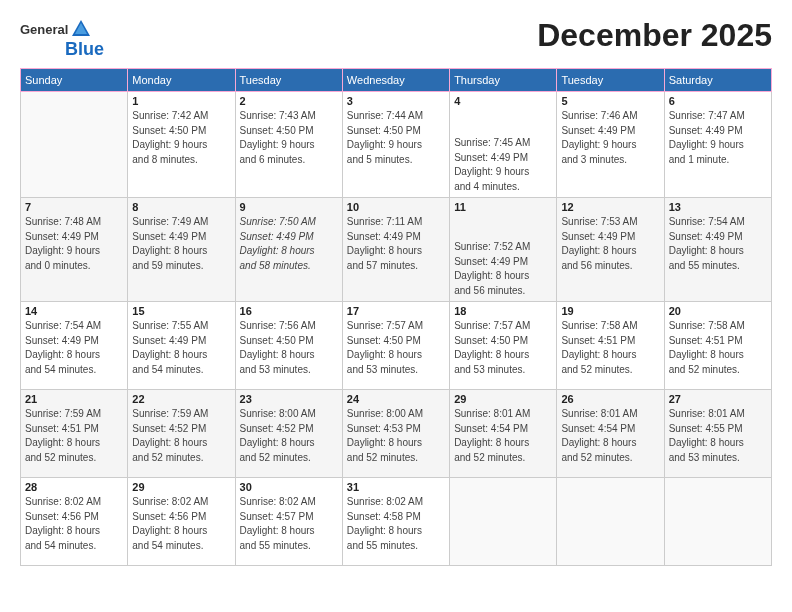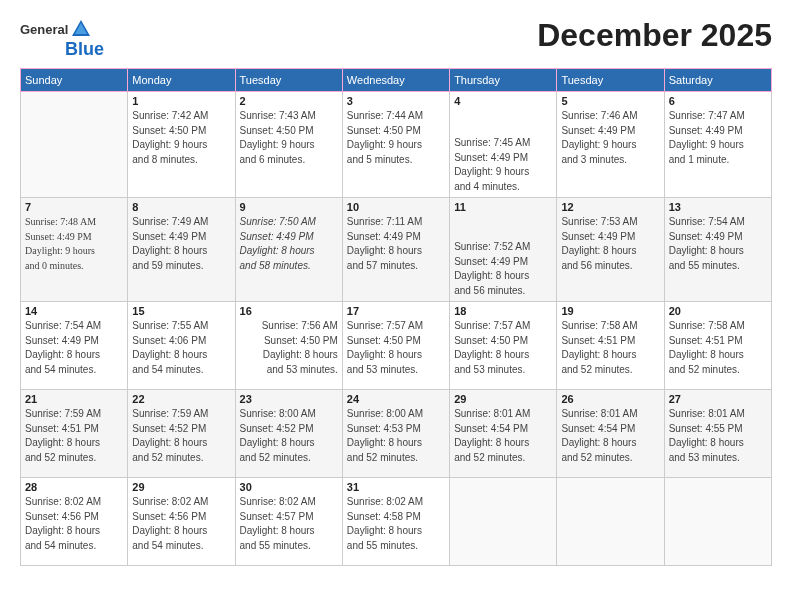--- a/index.html
+++ b/index.html
@@ -196,21 +196,21 @@
             <span class="day-number">6</span>
             <div class="day-info" style="white-space: pre-line;">Sunrise: 7:47 AM
 Sunset: 4:49 PM
 Daylight: 9 hours
 and 1 minute.</div>
           </td>
         </tr>
         <tr class="row-2">
           <td>
             <span class="day-number">7</span>
-            <div class="day-info" style="white-space: pre-line; font-family: Liberation Serif, serif;">Sunrise: 7:48 AM
+            <div class="day-info" style="white-space: pre-line;">Sunrise: 7:48 AM
 Sunset: 4:49 PM
 Daylight: 9 hours
 and 0 minutes.</div>
           </td>
           <td>
             <span class="day-number">8</span>
             <div class="day-info" style="white-space: pre-line;">Sunrise: 7:49 AM
 Sunset: 4:49 PM
 Daylight: 8 hours
 and 59 minutes.</div>
@@ -255,27 +255,27 @@
           <td>
             <span class="day-number">14</span>
             <div class="day-info" style="white-space: pre-line;">Sunrise: 7:54 AM
 Sunset: 4:49 PM
 Daylight: 8 hours
 and 54 minutes.</div>
           </td>
           <td>
             <span class="day-number">15</span>
             <div class="day-info" style="white-space: pre-line;">Sunrise: 7:55 AM
-Sunset: 4:06 PM
+Sunset: 4:49 PM
 Daylight: 8 hours
 and 54 minutes.</div>
           </td>
           <td>
             <span class="day-number">16</span>
-            <div class="day-info" style="white-space: pre-line; text-align: right;">Sunrise: 7:56 AM
+            <div class="day-info" style="white-space: pre-line;">Sunrise: 7:56 AM
 Sunset: 4:50 PM
 Daylight: 8 hours
 and 53 minutes.</div>
           </td>
           <td>
             <span class="day-number">17</span>
             <div class="day-info" style="white-space: pre-line;">Sunrise: 7:57 AM
 Sunset: 4:50 PM
 Daylight: 8 hours
 and 53 minutes.</div>

